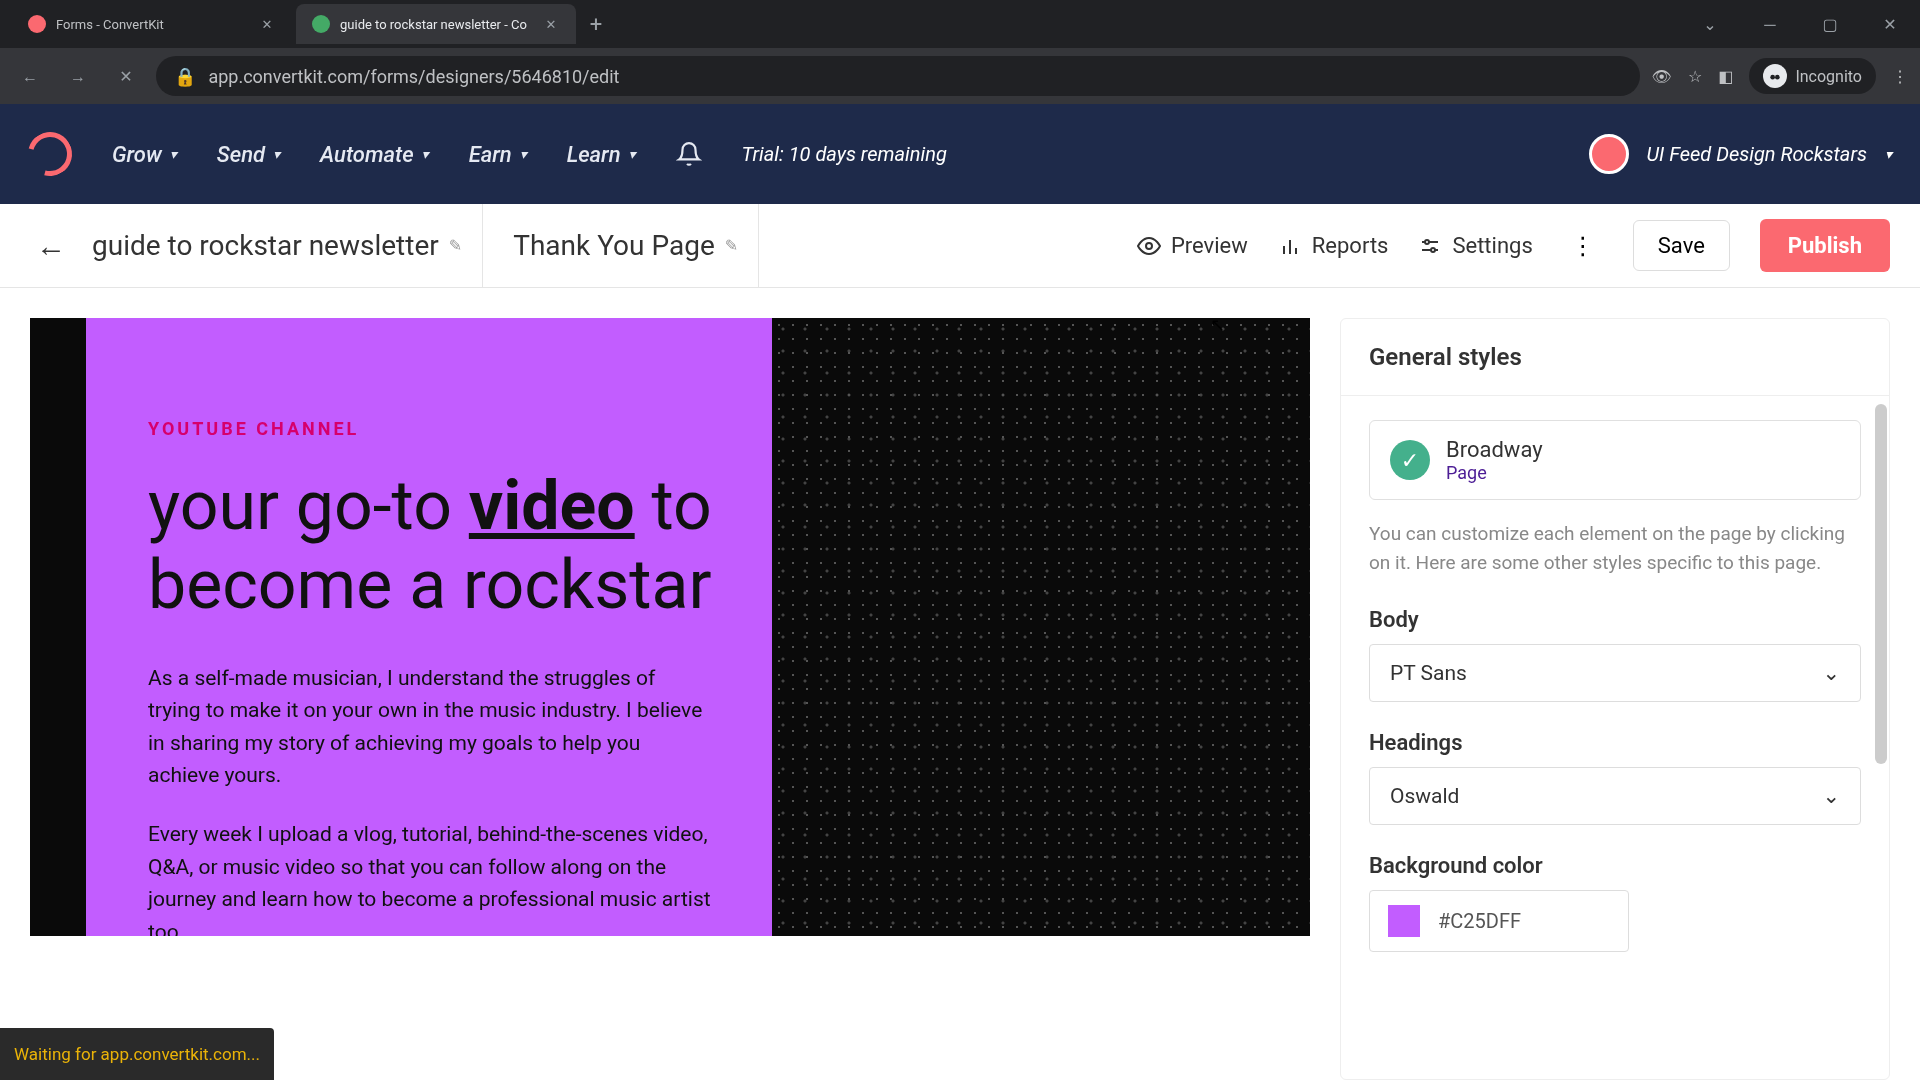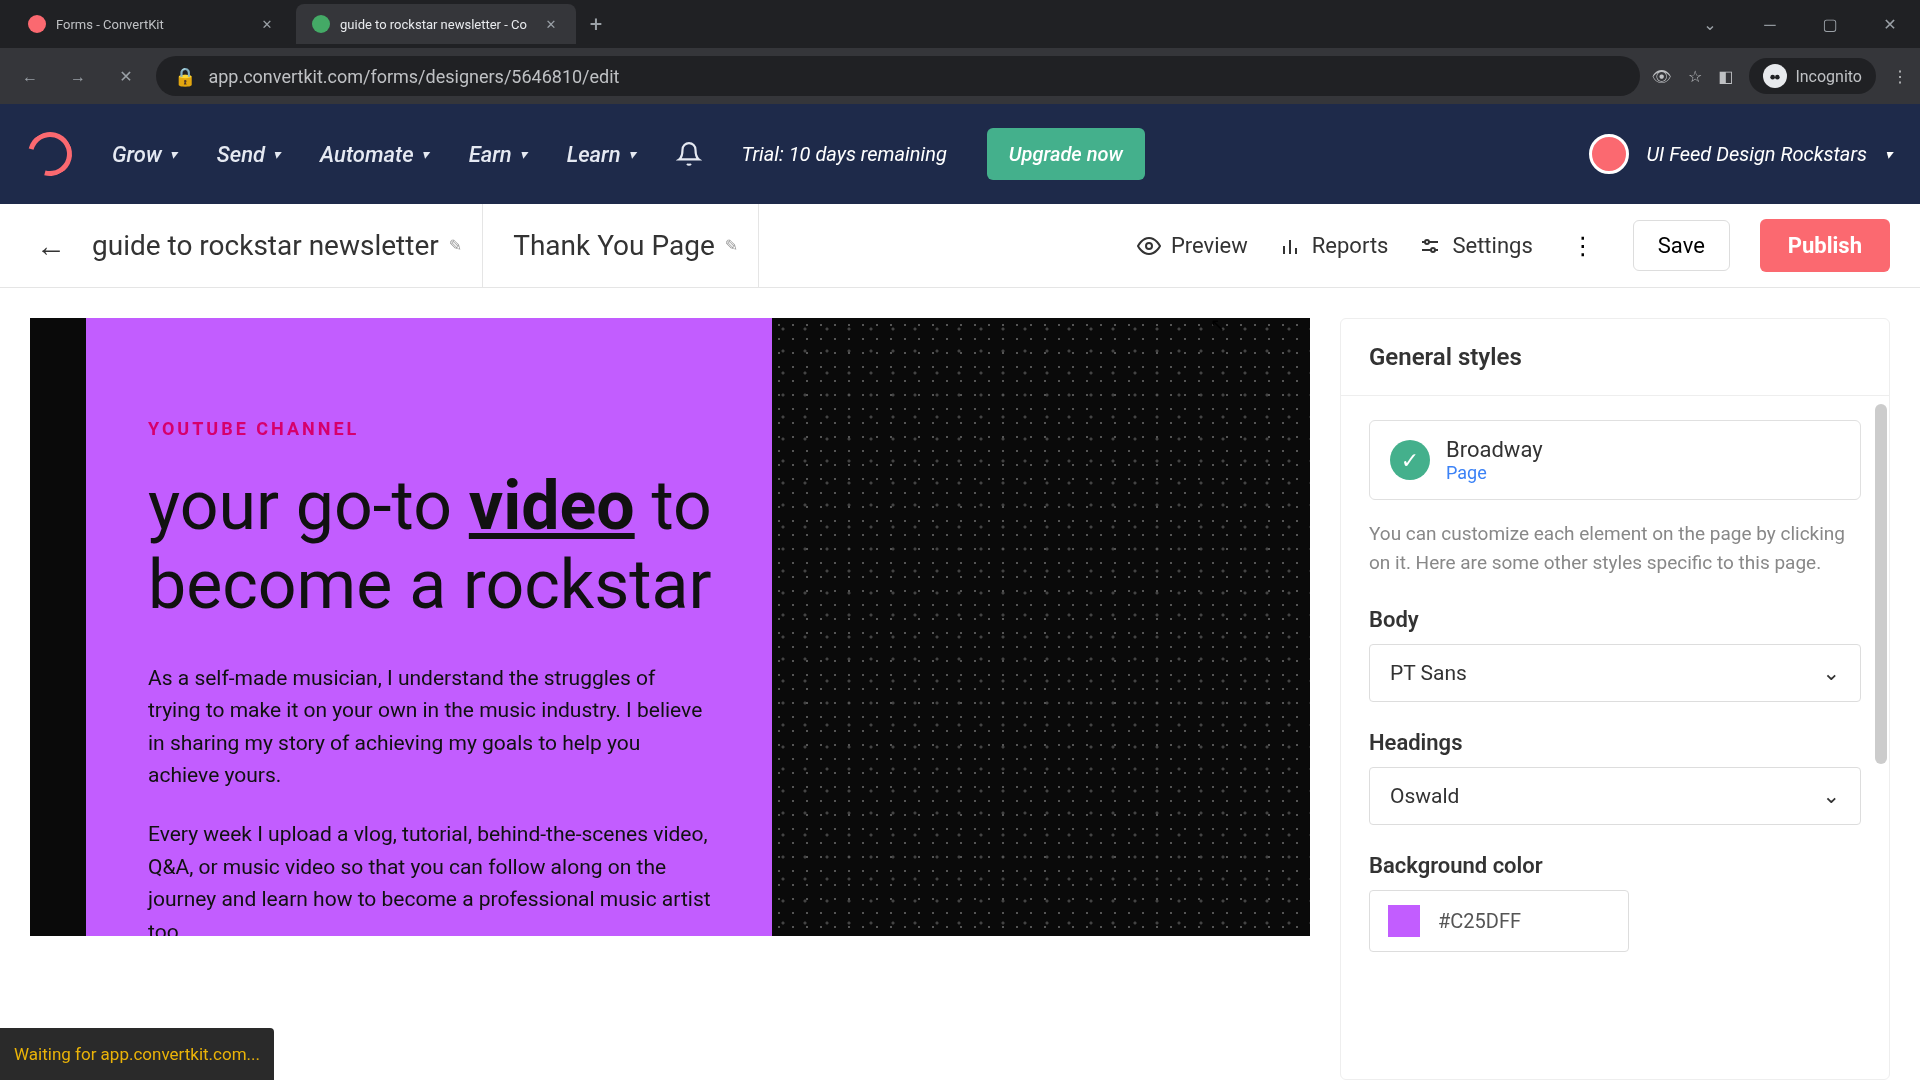--- a/index.html
+++ b/index.html
@@ -62,21 +62,21 @@
 .body-p { font-size:21px; line-height:1.55; color:#111; margin-bottom:26px; }
 .canvas-right { flex:1; background:#0a0a0a; background-image:radial-gradient(#555 1px, transparent 1px),radial-gradient(#444 1px, transparent 2px); background-size:14px 14px, 22px 22px; }
 
 
 .sidebar { width:550px; background:#fff; border:1px solid #eee; border-radius:6px; display:flex; flex-direction:column; }
 .sb-header { padding:24px 28px; font-size:24px; font-weight:600; color:#333; border-bottom:1px solid #eee; }
 .sb-body { padding:24px 28px; overflow-y:auto; position:relative; }
 .template-card { border:1px solid #e0e0e0; border-radius:6px; padding:16px 20px; display:flex; align-items:center; gap:16px; margin-bottom:20px; }
 .check-circle { width:40px; height:40px; border-radius:50%; background:#44b08c; color:#fff; display:flex; align-items:center; justify-content:center; font-size:22px; }
 .tpl-name { font-size:22px; color:#333; }
-.tpl-sub { font-size:18px; color:#3b82f6; }
+.tpl-sub { font-size:18px; color:#4c1d95; }
 .help-text { font-size:19px; color:#888; line-height:1.5; margin-bottom:30px; }
 .field-label { font-size:22px; font-weight:600; color:#333; margin-bottom:12px; }
 .select-box { border:1px solid #ddd; border-radius:4px; padding:16px 20px; display:flex; justify-content:space-between; align-items:center; font-size:21px; color:#333; margin-bottom:28px; cursor:pointer;margin-top:12px; }
 .color-row { border:1px solid #ddd; border-radius:4px; padding:14px 18px; display:flex; align-items:center; gap:18px; width:260px; }
 .color-swatch { width:32px; height:32px; background:#c25dff; }
 .color-val { font-size:20px; color:#555; }
 .sb-scrollbar { position:absolute; right:2px; top:8px; width:12px; height:360px; background:#ccc; border-radius:6px; }
 
 
 .status-bar { position:absolute; bottom:0; left:0; background:#2a2a2a; color:#eab308; font-size:17px; padding:16px 14px; border-radius:0 4px 0 0; }
@@ -157,21 +157,20 @@
       <span>Learn</span>
       <span class="chev">▾</span>
     </div>
   <div class="bell">
     <svg width="26" height="26" viewBox="0 0 24 24" fill="none" stroke="#e5e9f2" stroke-width="2">
         <path d="M18 8a6 6 0 0 0-12 0c0 7-3 9-3 9h18s-3-2-3-9"></path>
         <path d="M13.7 21a2 2 0 0 1-3.4 0"></path>
       </svg>
   </div>
   <div class="trial-text">Trial: 10 days remaining</div>
-  <div class="upgrade-btn">Upgrade now</div>
   <div class="account">
     <div class="avatar"></div>
     <span>UI Feed Design Rockstars</span>
     <span class="chev">▾</span>
   </div>
 </div>
 
 <div class="sec-bar">
   <div class="back-arrow">←</div>
   <div class="sec-tabs">

